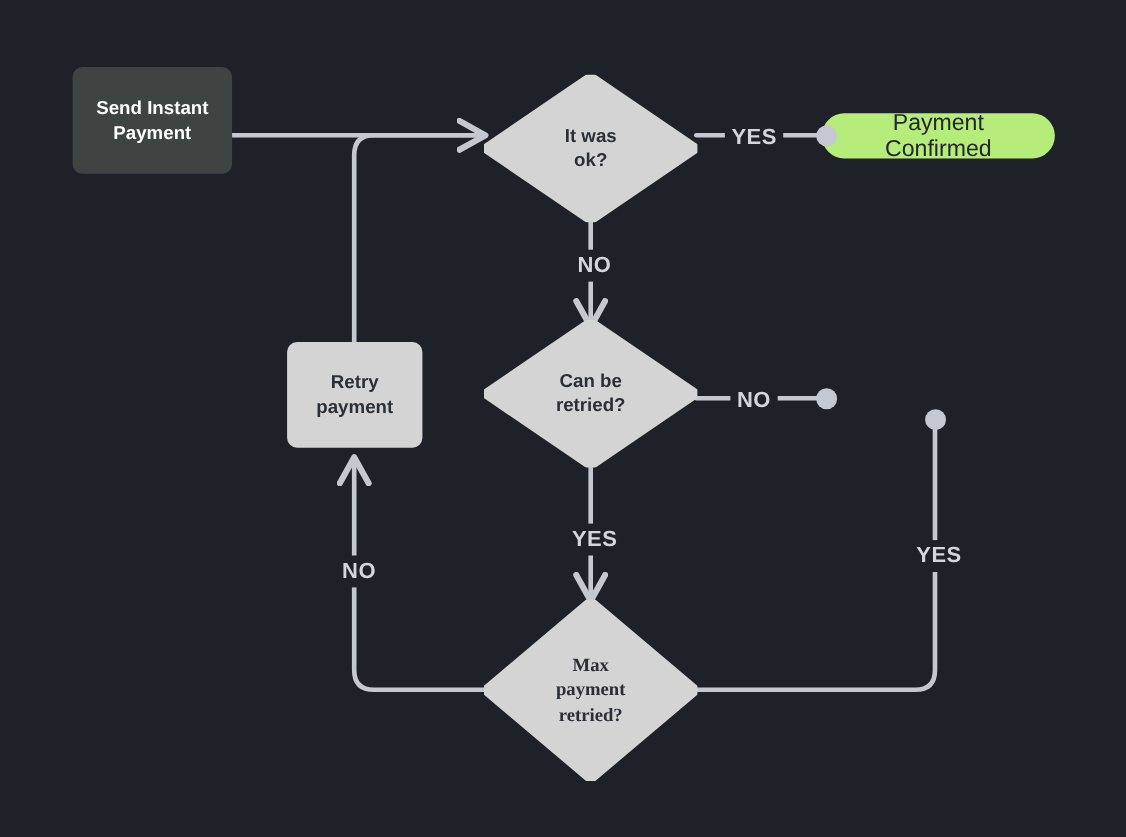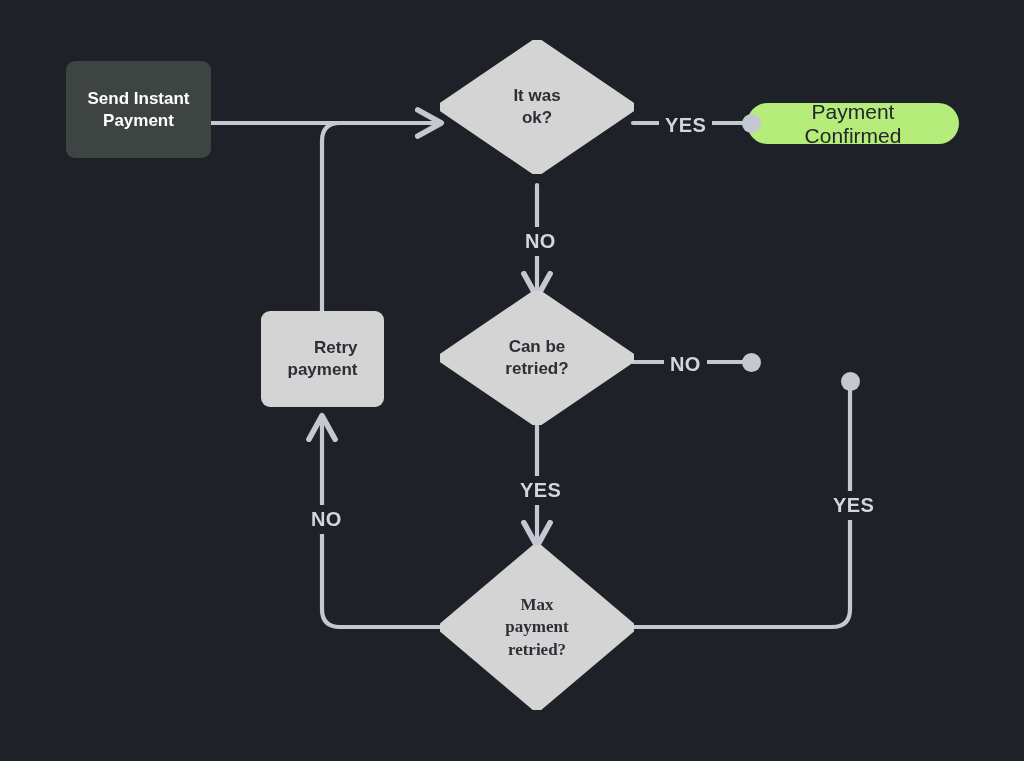--- a/index.html
+++ b/index.html
@@ -46,21 +46,20 @@
   .node-start {
     background: #3e4442;
     color: #ffffff;
     font-size: 17px;
   }
 
   .node-task {
     background: #d4d4d4;
     color: #2b2f36;
     font-size: 17px;
-    text-align: right;
   }
 
   .node-decision {
     background: transparent;
   }
   .node-decision .diamond-shape {
     position: absolute;
     left: 0; top: 0;
     width: 100%; height: 100%;
     z-index: 0;
@@ -139,21 +138,21 @@
     </g>
   </svg>
 
   <div class="node node-process node-start" style="left:66px; top:61px; width:145px; height:97px;justify-content:center;">
     <div>
       <span>Send Instant</span><br>
       <span>Payment</span>
     </div>
   </div>
 
-  <div class="node node-decision" style="left:440px; top:40px; width:194px; height:134px;">
+  <div class="node node-decision" style="left:440px; top:68px; width:194px; height:134px;">
     <svg class="diamond-shape" viewBox="0 0 194 134" preserveAspectRatio="none">
       <path d="M 97 3 L 191 67 L 97 131 L 3 67 Z" fill="#d4d4d4" stroke="#d4d4d4" stroke-width="10" stroke-linejoin="round"></path>
     </svg>
     <div class="diamond-label">
       <span>It was</span><br>
       <span>ok?</span>
     </div>
   </div>
 
   <div class="node node-terminal terminal-confirmed" style="left:747px; top:103px; width:212px; height:41px;">

